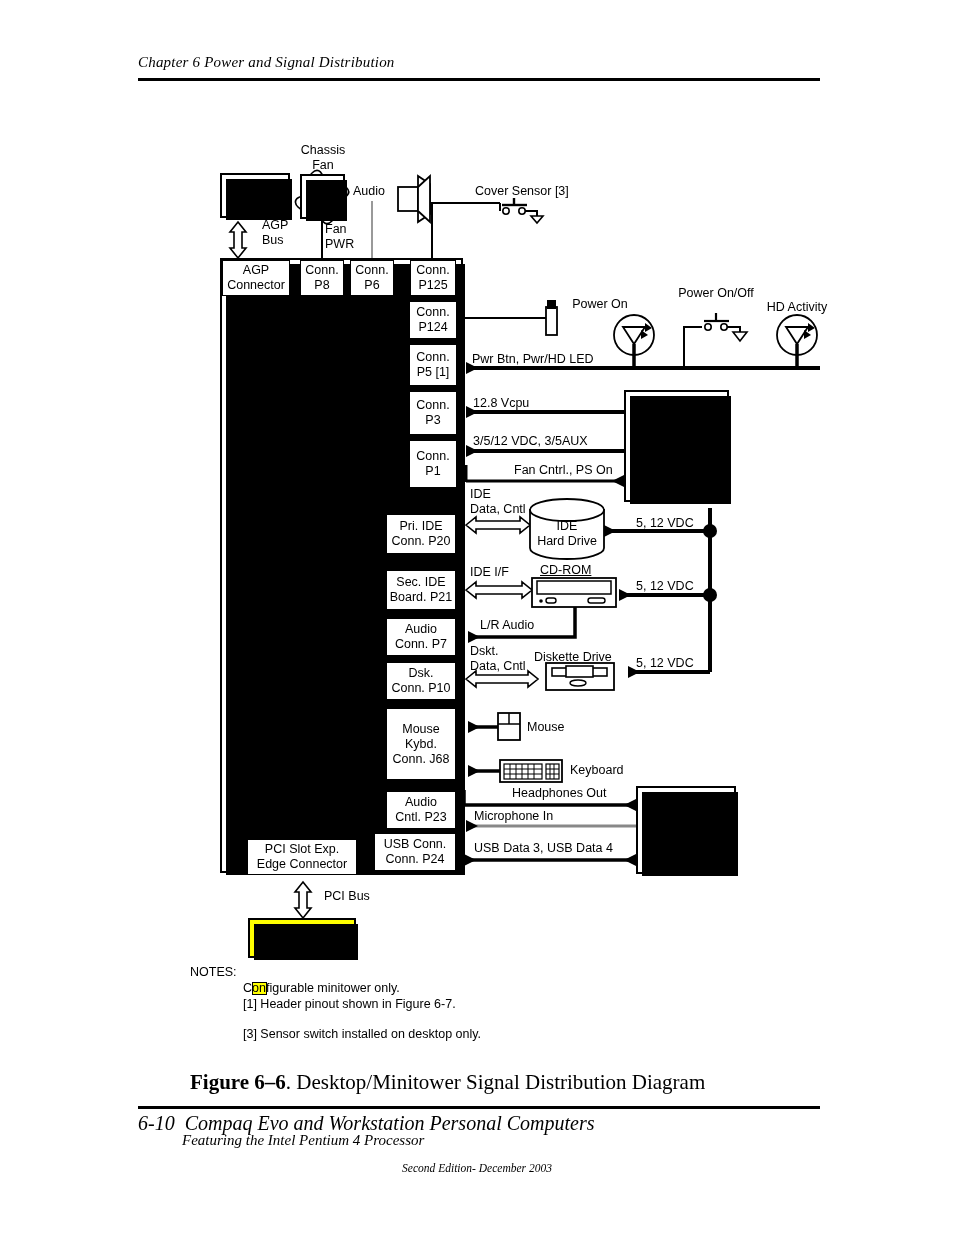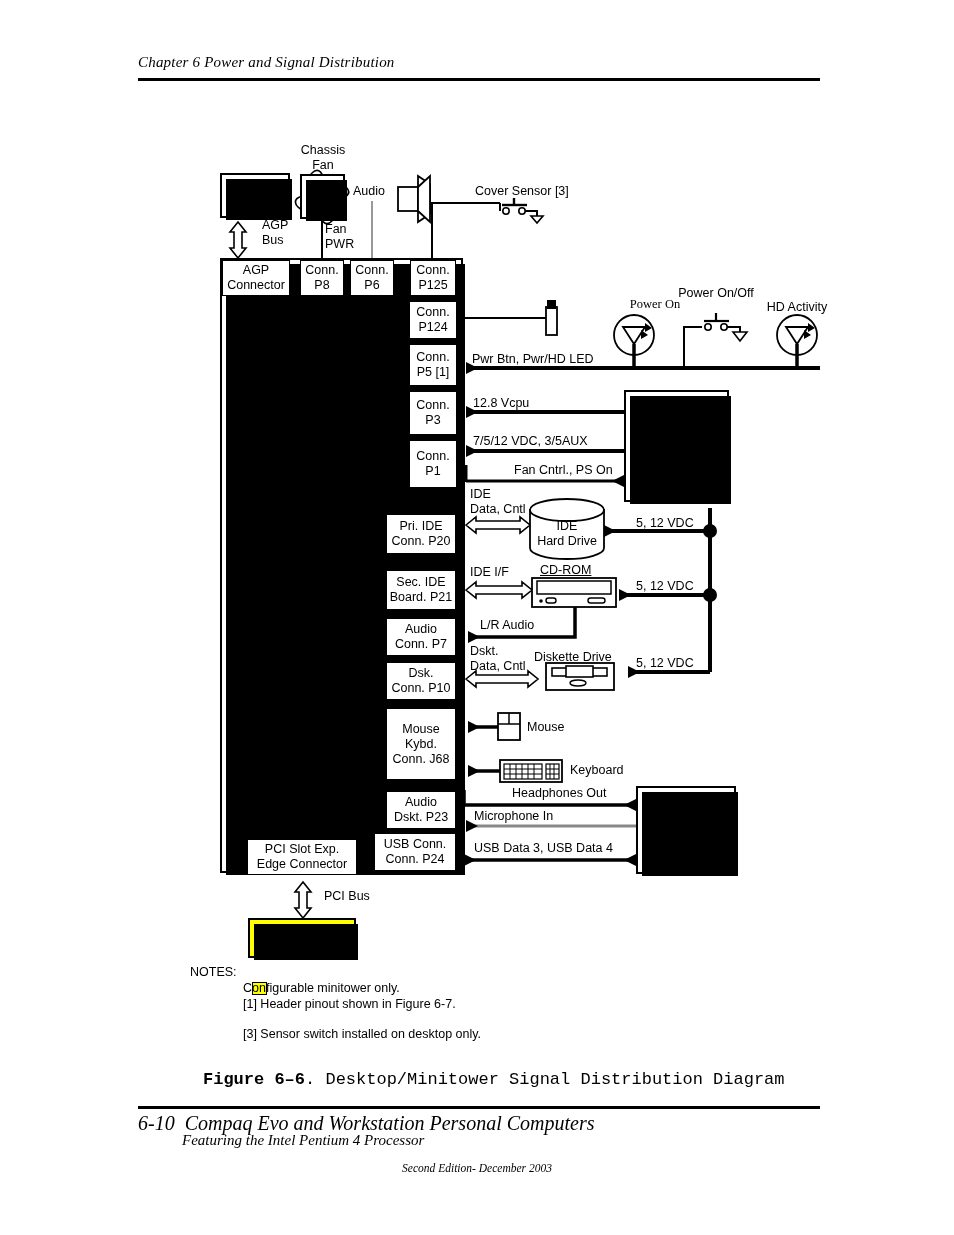--- a/index.html
+++ b/index.html
@@ -59,23 +59,23 @@
     position: absolute;
     left: 0; top: 1162px;
     width: 954px;
     text-align: center;
     font-family: "Liberation Serif", serif;
     font-style: italic;
     font-size: 11.5px;
   }
   .fig-caption {
     position: absolute;
-    left: 203px; top: 1070px;
-    font-family: Liberation Mono, monospace;
-    font-size: 17px;
+    left: 190px; top: 1070px;
+    font-family: Liberation Serif, serif;
+    font-size: 21px;
     white-space: nowrap;
   }
   .fig-caption b { font-weight: bold; }
 
   
   #diagram {
     position: absolute;
     left: 0; top: 0;
     width: 832px; height: 1235px;
   }
@@ -369,21 +369,21 @@
   <div class="lbl ctr" style="left:296px;top:143px;width:54px;">
     <span>Chassis</span><br>
     <span>Fan</span>
   </div>
 
   <div class="lbl" style="left:353px;top:184px;">Audio</div>
 
   <div class="lbl" style="left:475px;top:184px;">Cover Sensor [3]</div>
 
 
-  <div class="lbl ctr" style="left:617px;top:297px;width:76px;font-family:Liberation Serif, serif;">Power On</div>
+  <div class="lbl ctr" style="left:562px;top:297px;width:76px;">Power On</div>
   <div class="lbl ctr" style="left:666px;top:286px;width:100px;">Power On/Off</div>
   <div class="lbl ctr" style="left:757px;top:300px;width:80px;">HD Activity</div>
 
   <div class="box shadow" id="power-supply" style="left:624px;top:390px;width:105px;height:112px;">
     <span>Power</span>
     <span>Supply</span>
     <span>Assembly</span>
   </div>
 
   <div class="lbl ctr" style="left:530px;top:519px;width:74px;">
@@ -479,21 +479,21 @@
   </div>
 
   <div class="conn" style="left:386px;top:708px;width:70px;height:72px;">
     <span>Mouse</span>
     <span>Kybd.</span>
     <span>Conn. J68</span>
   </div>
 
   <div class="conn" style="left:386px;top:791px;width:70px;height:38px;">
     <span>Audio</span>
-    <span>Dskt. P23</span>
+    <span>Cntl. P23</span>
   </div>
 
   <div class="conn" style="left:374px;top:833px;width:82px;height:38px;">
     <span>USB Conn.</span>
     <span>Conn. P24</span>
   </div>
 
   <div class="conn" style="left:247px;top:839px;width:110px;height:36px;">
     <span>PCI Slot Exp.</span>
     <span>Edge Connector</span>
@@ -506,21 +506,21 @@
 
   <div class="lbl" style="left:325px;top:222px;">
     <span>Fan</span><br>
     <span>PWR</span>
   </div>
 
   <div class="lbl" style="left:472px;top:352px;">Pwr Btn, Pwr/HD LED</div>
 
   <div class="lbl" style="left:473px;top:396px;">12.8 Vcpu</div>
 
-  <div class="lbl" style="left:473px;top:434px;">7/5/12 VDC, 3/5AUX</div>
+  <div class="lbl" style="left:473px;top:434px;">3/5/12 VDC, 3/5AUX</div>
 
   <div class="lbl" style="left:514px;top:463px;">Fan Cntrl., PS On</div>
 
   <div class="lbl" style="left:470px;top:487px;">
     <span>IDE</span><br>
     <span>Data, Cntl</span>
   </div>
 
   <div class="lbl" style="left:470px;top:565px;">IDE I/F</div>
 

